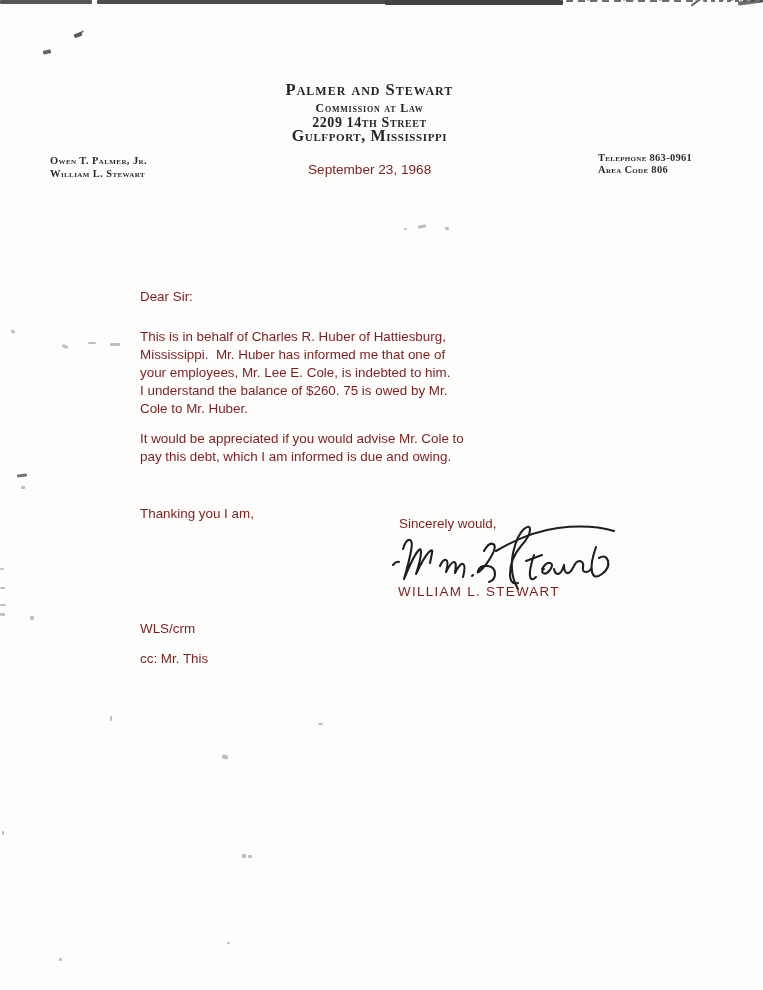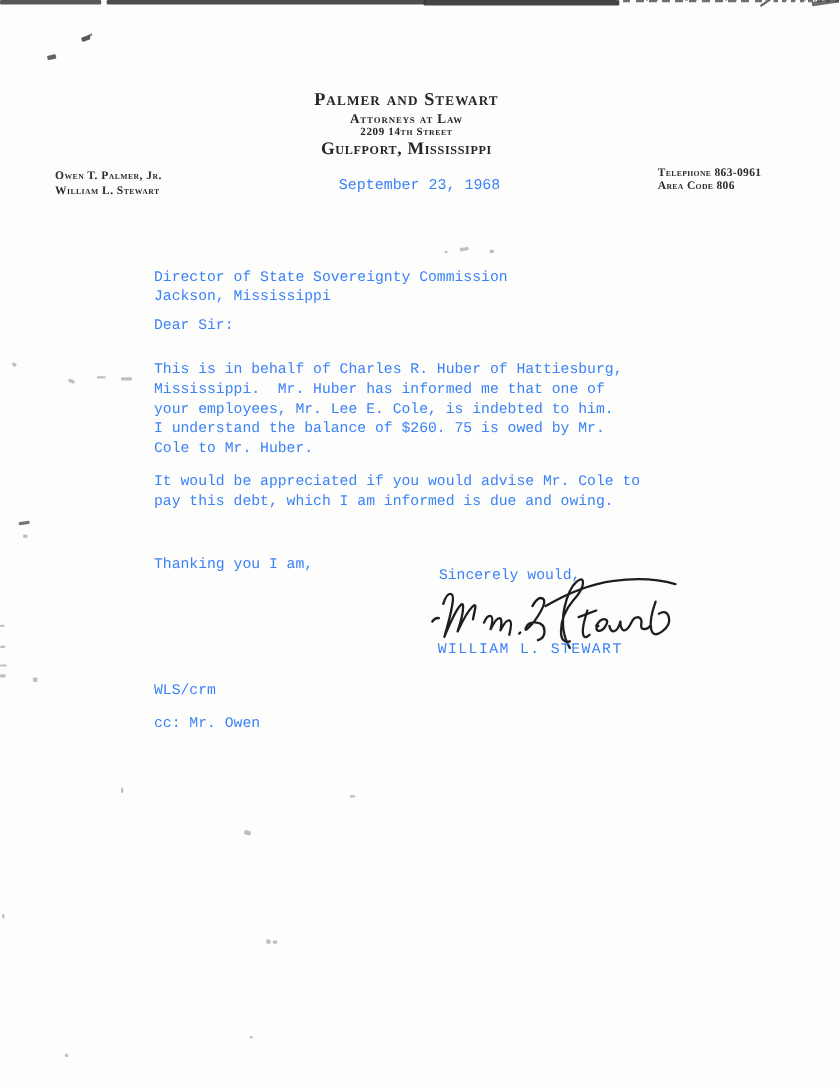--- a/index.html
+++ b/index.html
@@ -26,31 +26,31 @@
         background:repeating-linear-gradient(90deg,#555 0 4px,rgba(0,0,0,0) 4px 8px);opacity:.85;}
   .seg6{left:738px;top:1;width:25px;height:4px;background:#4a4a4a;opacity:.8;transform:rotate(-8deg);}
   .slash{left:690px;top:1px;width:13px;height:2px;background:#4c4c4c;transform:rotate(-35deg);opacity:.85;}
   .dotrow{left:560px;top:0;width:200px;height:1px;
         background:repeating-linear-gradient(90deg,#777 0 2px,rgba(0,0,0,0) 2px 9px);opacity:.6;}
   
   .lh-center{position:absolute;left:0;width:739px;text-align:center;color:#262524;}
   .sc{font-variant:small-caps;}
   .firm{top:80px;font-size:16.5px;font-weight:bold;letter-spacing:1px;}
   .subtitle{top:101px;font-size:12px;font-weight:bold;letter-spacing:.8px;}
-  .street{top:115px;font-size:10px;font-weight:bold;letter-spacing:.6px;}
+  .street{top:115px;font-size:14px;font-weight:bold;letter-spacing:.6px;}
   .city{top:127px;font-size:16px;font-weight:bold;letter-spacing:.6px;}
   .attorneys{position:absolute;left:50px;top:154px;font-size:10.5px;font-weight:bold;
              color:#2c2b2a;letter-spacing:.4px;line-height:13px;}
   .phone{position:absolute;left:598px;top:152px;width:145px;text-align:left;
          font-size:10.5px;font-weight:bold;color:#2c2b2a;letter-spacing:.3px;line-height:12px;}
   
   .type{
     position:absolute;
-    font-family:Liberation Mono, monospace;
-    font-size:13.4px;line-height:18px;color:#3b82f6;
+    font-family:Liberation Sans, sans-serif;
+    font-size:13.4px;line-height:18px;color:#7f1d1d;
     white-space:pre-wrap;letter-spacing:0;
   }
   .date{left:308px;top:161px;font-size:13.6px;}
   .recipient{left:140px;top:244px;}
   .salutation{left:140px;top:288px;}
   .para1{left:140px;top:328px;width:470px;}
   .para2{left:140px;top:430px;width:480px;}
   .para3{left:140px;top:483px;margin-top:22px;}
   .closing{left:399px;top:515px;}
   .signer{left:398px;top:583px;letter-spacing:1.3px;}
@@ -99,36 +99,34 @@
     <div class="seg seg3"></div>
     <div class="seg seg4"></div>
     <div class="seg seg5"></div>
     <div class="seg seg6"></div>
     <div class="seg slash"></div>
     <div class="seg dotrow"></div>
   </div>
 
   <div class="letterhead">
     <div class="lh-center sc firm">Palmer and Stewart</div>
-    <div class="lh-center sc subtitle">Attorneys at Law</div>
+    <div class="lh-center sc subtitle">Commission at Law</div>
     <div class="lh-center sc street">2209 14th Street</div>
     <div class="lh-center sc city">Gulfport, Mississippi</div>
     <div class="attorneys sc">
       <div>Owen T. Palmer, Jr.</div>
       <div>William L. Stewart</div>
     </div>
     <div class="phone sc">
       <div>Telephone 863-0961</div>
       <div>Area Code 806</div>
     </div>
   </div>
 
   <div class="type date">September 23, 1968</div>
-  <div class="type recipient">Director of State Sovereignty Commission
-Jackson, Mississippi</div>
   <div class="type salutation">Dear Sir:</div>
   <div class="type para1">This is in behalf of Charles R. Huber of Hattiesburg,
 Mississippi.  Mr. Huber has informed me that one of
 your employees, Mr. Lee E. Cole, is indebted to him.
 I understand the balance of $260. 75 is owed by Mr.
 Cole to Mr. Huber.</div>
   <div class="type para2">It would be appreciated if you would advise Mr. Cole to
 pay this debt, which I am informed is due and owing.</div>
   <div class="type para3">Thanking you I am,</div>
   <div class="type closing">Sincerely would,</div>
@@ -154,21 +152,21 @@
       <path d="M138,44 l16,-6"></path>
 
       <path d="M154,52 q4,-7 8,-6 q4,1 0,7 q-4,5 -7,3 q-2,-2 1,-4 M166,52 q1,5 4,5 q4,-1 6,-9 q0,7 3,8 q3,1 7,-7 q2,-5 6,-5 q4,1 3,6 q-1,5 3,5 q3,0 5,-3"></path>
 
       <path d="M208,30 q-6,17 -4,25 q2,8 10,2 q8,-6 6,-13 q-2,-7 -9,-3"></path>
     </svg>
   </div>
 
   <div class="type signer">WILLIAM L. STEWART</div>
   <div class="type initials">WLS/crm</div>
-  <div class="type cc">cc: Mr. Owen</div>
+  <div class="type cc">cc: Mr. This</div>
 
   <div class="mark m1"></div>
   <div class="mark m1b"></div>
   <div class="mark m2"></div>
   <div class="faint f1"></div>
   <div class="faint f2"></div>
   <div class="faint f3"></div>
   <div class="faint f4"></div>
   <div class="faint f5"></div>
   <div class="faint f6"></div>

